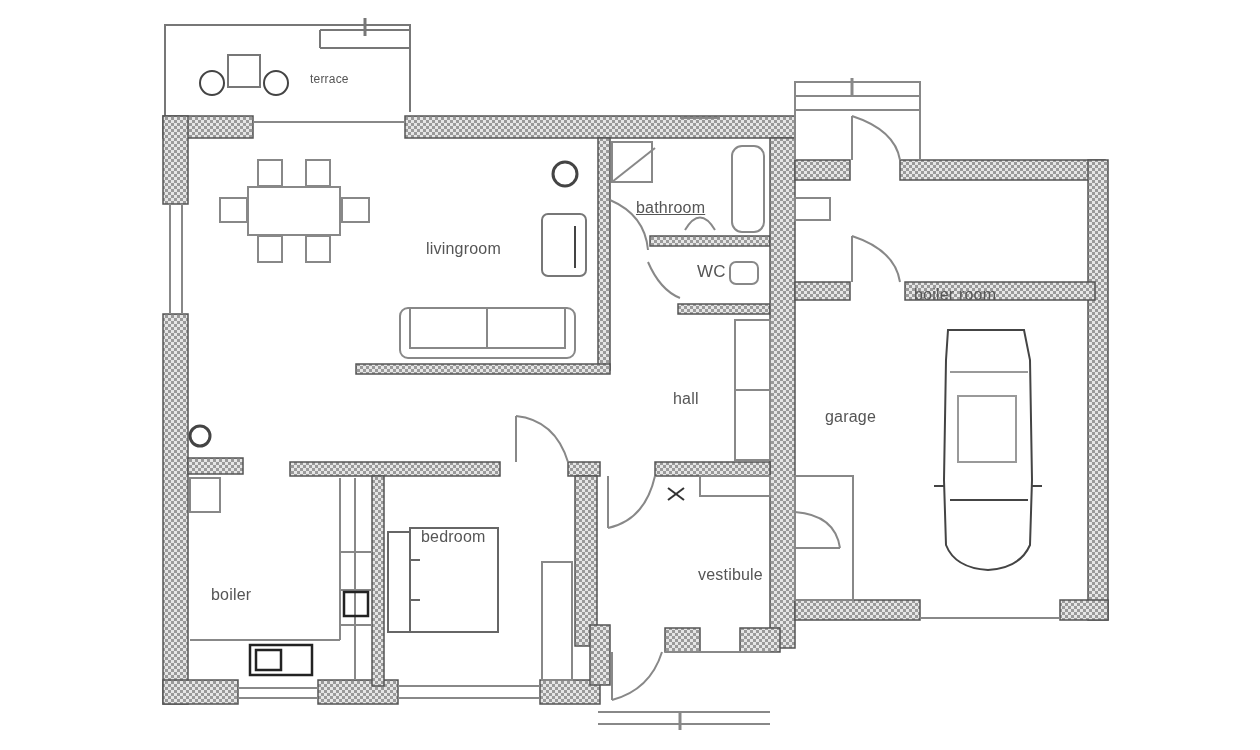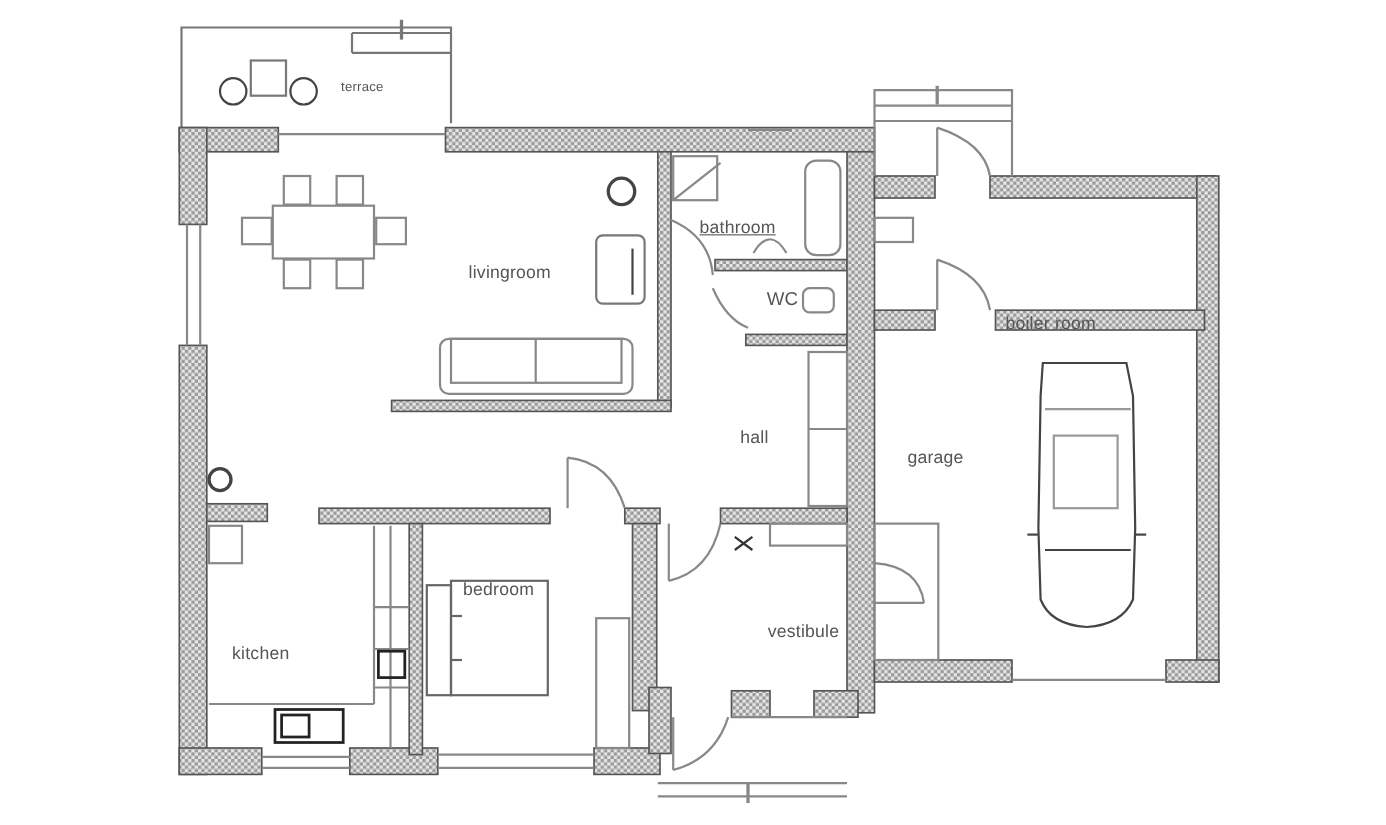--- a/index.html
+++ b/index.html
@@ -205,14 +205,14 @@
 </svg>
 
 <div class="label" style="left:310px;top:72px;font-size:12px;">terrace</div>
 <div class="label" style="left:426px;top:240px;">livingroom</div>
 <div class="label" style="left:636px;top:199px;text-decoration:underline;">bathroom</div>
 <div class="label" style="left:684px;top:262px;font-size:17px;margin-left:13px;">WC</div>
 <div class="label" style="left:914px;top:250px;margin-top:36px;">boiler room</div>
 <div class="label" style="left:673px;top:390px;">hall</div>
 <div class="label" style="left:825px;top:408px;">garage</div>
 <div class="label" style="left:421px;top:500px;margin-top:28px;">bedroom</div>
-<div class="label" style="left:211px;top:586px;">kitchen</div>
+<div class="label" style="left:211px;top:586px;">boiler</div>
 <div class="label" style="left:662px;top:566px;margin-left:36px;">vestibule</div>
 
 </body></html>

